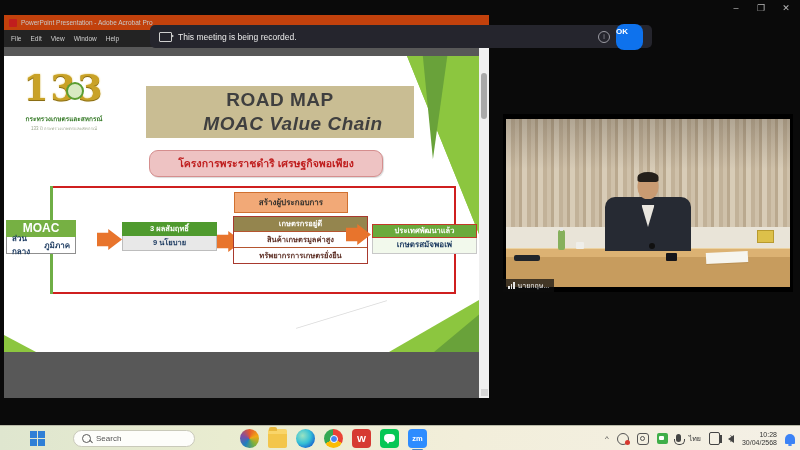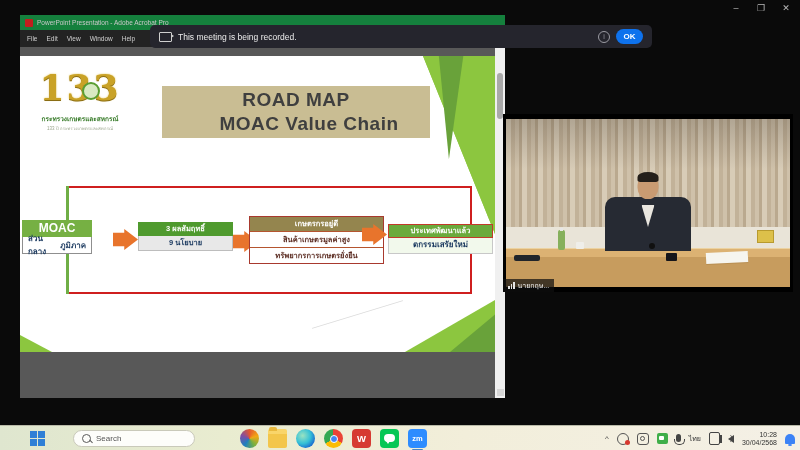--- a/index.html
+++ b/index.html
@@ -1,21 +1,21 @@
 <!DOCTYPE html>
 <html><head>
 <meta charset="utf-8">
 <style>
   html,body{margin:0;padding:0;background:#000;}
   #stage{position:relative;width:800px;height:450px;background:#0a0a0a;overflow:hidden;
          font-family:"Liberation Sans",sans-serif;}
   .abs{position:absolute;}
 
   
-  #acrobat{left:20px;top:15px;width:485px;height:383px;background:#15803d;}
+  #acrobat{left:4px;top:15px;width:485px;height:383px;background:#c2410c;}
   #acro-titlebar{left:0;top:0;width:100%;height:15px;display:flex;align-items:center;gap:4px;padding-left:5px;box-sizing:border-box;}
   #acro-icon{width:8px;height:8px;background:#c11e1e;border-radius:1px;flex:none;}
   #acro-title{font-size:6.5px;color:#c9c9c9;white-space:nowrap;}
   #acro-menubar{left:0;top:15px;width:100%;height:17px;display:flex;align-items:center;gap:9px;padding-left:7px;box-sizing:border-box;background:#232323;}
   .menu-item{font-size:6.5px;color:#cfcfcf;}
   #acro-content{left:0;top:32px;width:100%;height:351px;background:#585858;overflow:hidden;}
   #scrollbar{right:0;top:0;width:10px;height:100%;background:#f0f0f0;}
   #scroll-thumb{right:2px;top:26px;width:6px;height:46px;background:#a9a9a9;border-radius:3px;}
   #scroll-corner{right:1px;bottom:2px;width:7px;height:7px;background:#d6d6d6;}
 
@@ -33,21 +33,21 @@
   #deco-tr .lt{position:absolute;inset:0;background:#8cc63f;clip-path:polygon(0 0,100% 0,100% 100%);}
   #deco-tr .dk{position:absolute;inset:0;background:#69a23a;clip-path:polygon(22% 0,56% 0,36% 58%);}
   #deco-br{left:385px;top:244px;width:90px;height:52px;}
   #deco-br .lt{position:absolute;inset:0;background:#8cc63f;clip-path:polygon(100% 0,100% 100%,0 100%);}
   #deco-br .dk{position:absolute;inset:0;background:#69a23a;clip-path:polygon(50% 100%,100% 28%,100% 100%);}
   #deco-bl{left:0;top:279px;width:32px;height:17px;background:#8cc63f;clip-path:polygon(0 0,100% 100%,0 100%);}
   #deco-line{left:290px;top:258px;width:95px;height:1px;background:#dcdcdc;transform:rotate(-17deg);}
 
   #title-box{left:142px;top:30px;width:268px;height:52px;background:#c9bd93;display:flex;flex-direction:column;justify-content:center;}
   .title-line{font-size:19px;font-weight:bold;color:#3f3f3f;text-align:center;line-height:24px;letter-spacing:.5px;}
-  #title-line2{padding-left:26px;}
+  #title-line2{padding-left:26px;font-style:italic;}
 
   #subtitle-box{left:145px;top:94px;width:232px;height:25px;background:#eec3c3;border:1px solid #d58e8e;border-radius:9px;
       display:flex;align-items:center;justify-content:center;box-shadow:1px 1px 1px rgba(0,0,0,.15);}
   #subtitle-box span{font-size:10.5px;font-weight:bold;color:#bf1e1e;}
 
   #red-loop{left:47px;top:130px;width:405px;height:108px;border:2px solid #cf1f1f;box-sizing:border-box;}
   #green-vline{left:46px;top:130px;width:3px;height:108px;background:#6fae46;}
 
   .fc-header{color:#fff;font-weight:bold;text-align:center;}
   #moac-box{left:2px;top:164px;width:70px;}
@@ -77,21 +77,21 @@
 
   #bottom-bar{left:108px;top:250px;width:227px;height:18px;background:#8ed04e;display:flex;align-items:center;justify-content:space-around;padding:0 10px;}
   #bottom-bar span{font-size:8.5px;font-weight:bold;color:#17365d;}
 
   
   #rec-banner{left:150px;top:25px;width:502px;height:23px;background:#25252d;border-radius:5px;display:flex;align-items:center;padding:0 9px;box-sizing:border-box;gap:6px;}
   #rec-icon{width:11px;height:8px;border:1px solid #cfcfcf;border-radius:1px;position:relative;flex:none;}
   #rec-icon:after{content:"";position:absolute;right:-3px;top:1px;border-left:3px solid #cfcfcf;border-top:2px solid transparent;border-bottom:2px solid transparent;}
   #rec-text{font-size:8.5px;color:#ececec;flex:1;}
   #info-icon{width:10px;height:10px;border:1px solid #9a9aa2;border-radius:50%;color:#9a9aa2;font-size:7px;line-height:10px;text-align:center;flex:none;}
-  #ok-btn{width:27px;height:15px;background:#0e72ed;border-radius:8px;color:#fff;font-size:8px;font-weight:bold;line-height:15px;text-align:center;flex:none;}
+  #ok-btn{width:27px;height:26px;background:#0e72ed;border-radius:8px;color:#fff;font-size:8px;font-weight:bold;line-height:15px;flex:none;}
   #win-controls{right:8px;top:3px;display:flex;gap:13px;}
   .win-ctl{color:#b9b9b9;font-size:9px;width:12px;text-align:center;}
 
   
   #video-frame{left:503px;top:114px;width:290px;height:178px;background:#000;}
   #scene{position:absolute;left:3px;top:5px;right:3px;bottom:5px;overflow:hidden;background:
      repeating-linear-gradient(90deg,#d8ccb7 0 5px,#c2b299 5px 9px,#cfc1aa 9px 13px,#baa98f 13px 16px);}
   #scene-shade{position:absolute;inset:0;background:linear-gradient(180deg,rgba(60,50,40,.25),rgba(0,0,0,0) 30%);}
   #wall-strip{position:absolute;left:0;right:0;bottom:36px;height:24px;background:#e9e4d8;}
   #desk{position:absolute;left:0;right:0;bottom:0;height:38px;background:linear-gradient(180deg,#dcb273 0 8px,#c79c5e 8px);border-top:1px solid #ecd2a0;}
@@ -194,20 +194,23 @@
           <div id="logo-caption">กระทรวงเกษตรและสหกรณ์</div>
           <div id="logo-sub">133 ปี กระทรวงเกษตรและสหกรณ์</div>
         </div>
         <div id="logo-ring" class="abs"></div>
 
         <div id="title-box" class="abs">
           <div class="title-line">ROAD MAP</div>
           <div class="title-line" id="title-line2">MOAC Value Chain</div>
         </div>
 
+        <div id="subtitle-box" class="abs">
+          <span>โครงการพระราชดำริ เศรษฐกิจพอเพียง</span>
+        </div>
 
         <div id="red-loop" class="abs"></div>
         <div id="green-vline" class="abs"></div>
 
         <div id="moac-box" class="abs">
           <div id="moac-head" class="fc-header">MOAC</div>
           <div id="moac-body">
             <span>ส่วนกลาง</span>
             <span>ภูมิภาค</span>
           </div>
@@ -215,32 +218,35 @@
 
         <div id="arrow1" class="abs chev"></div>
 
         <div id="box2" class="abs">
           <div id="box2-head" class="fc-header">3 ผลสัมฤทธิ์</div>
           <div id="box2-body">9 นโยบาย</div>
         </div>
 
         <div id="arrow2" class="abs chev"></div>
 
+        <div id="entre-box" class="abs">
+          <span>สร้างผู้ประกอบการ</span>
+        </div>
 
         <div id="central-box" class="abs">
           <div id="central-head" class="fc-header">เกษตรกรอยู่ดี</div>
           <div class="central-row">สินค้าเกษตรมูลค่าสูง</div>
           <div class="central-row">ทรัพยากรการเกษตรยั่งยืน</div>
         </div>
 
         <div id="arrow3" class="abs chev"></div>
 
         <div id="goal-box" class="abs">
           <div id="goal-head" class="fc-header">ประเทศพัฒนาแล้ว</div>
-          <div id="goal-body">ตกรรมเสรัยใหม่</div>
+          <div id="goal-body">เกษตรสมัจพอเพ่</div>
         </div>
 
       </div>
 
       <div id="scrollbar" class="abs"></div>
       <div id="scroll-thumb" class="abs"></div>
       <div id="scroll-corner" class="abs"></div>
     </div>
   </div>
 

